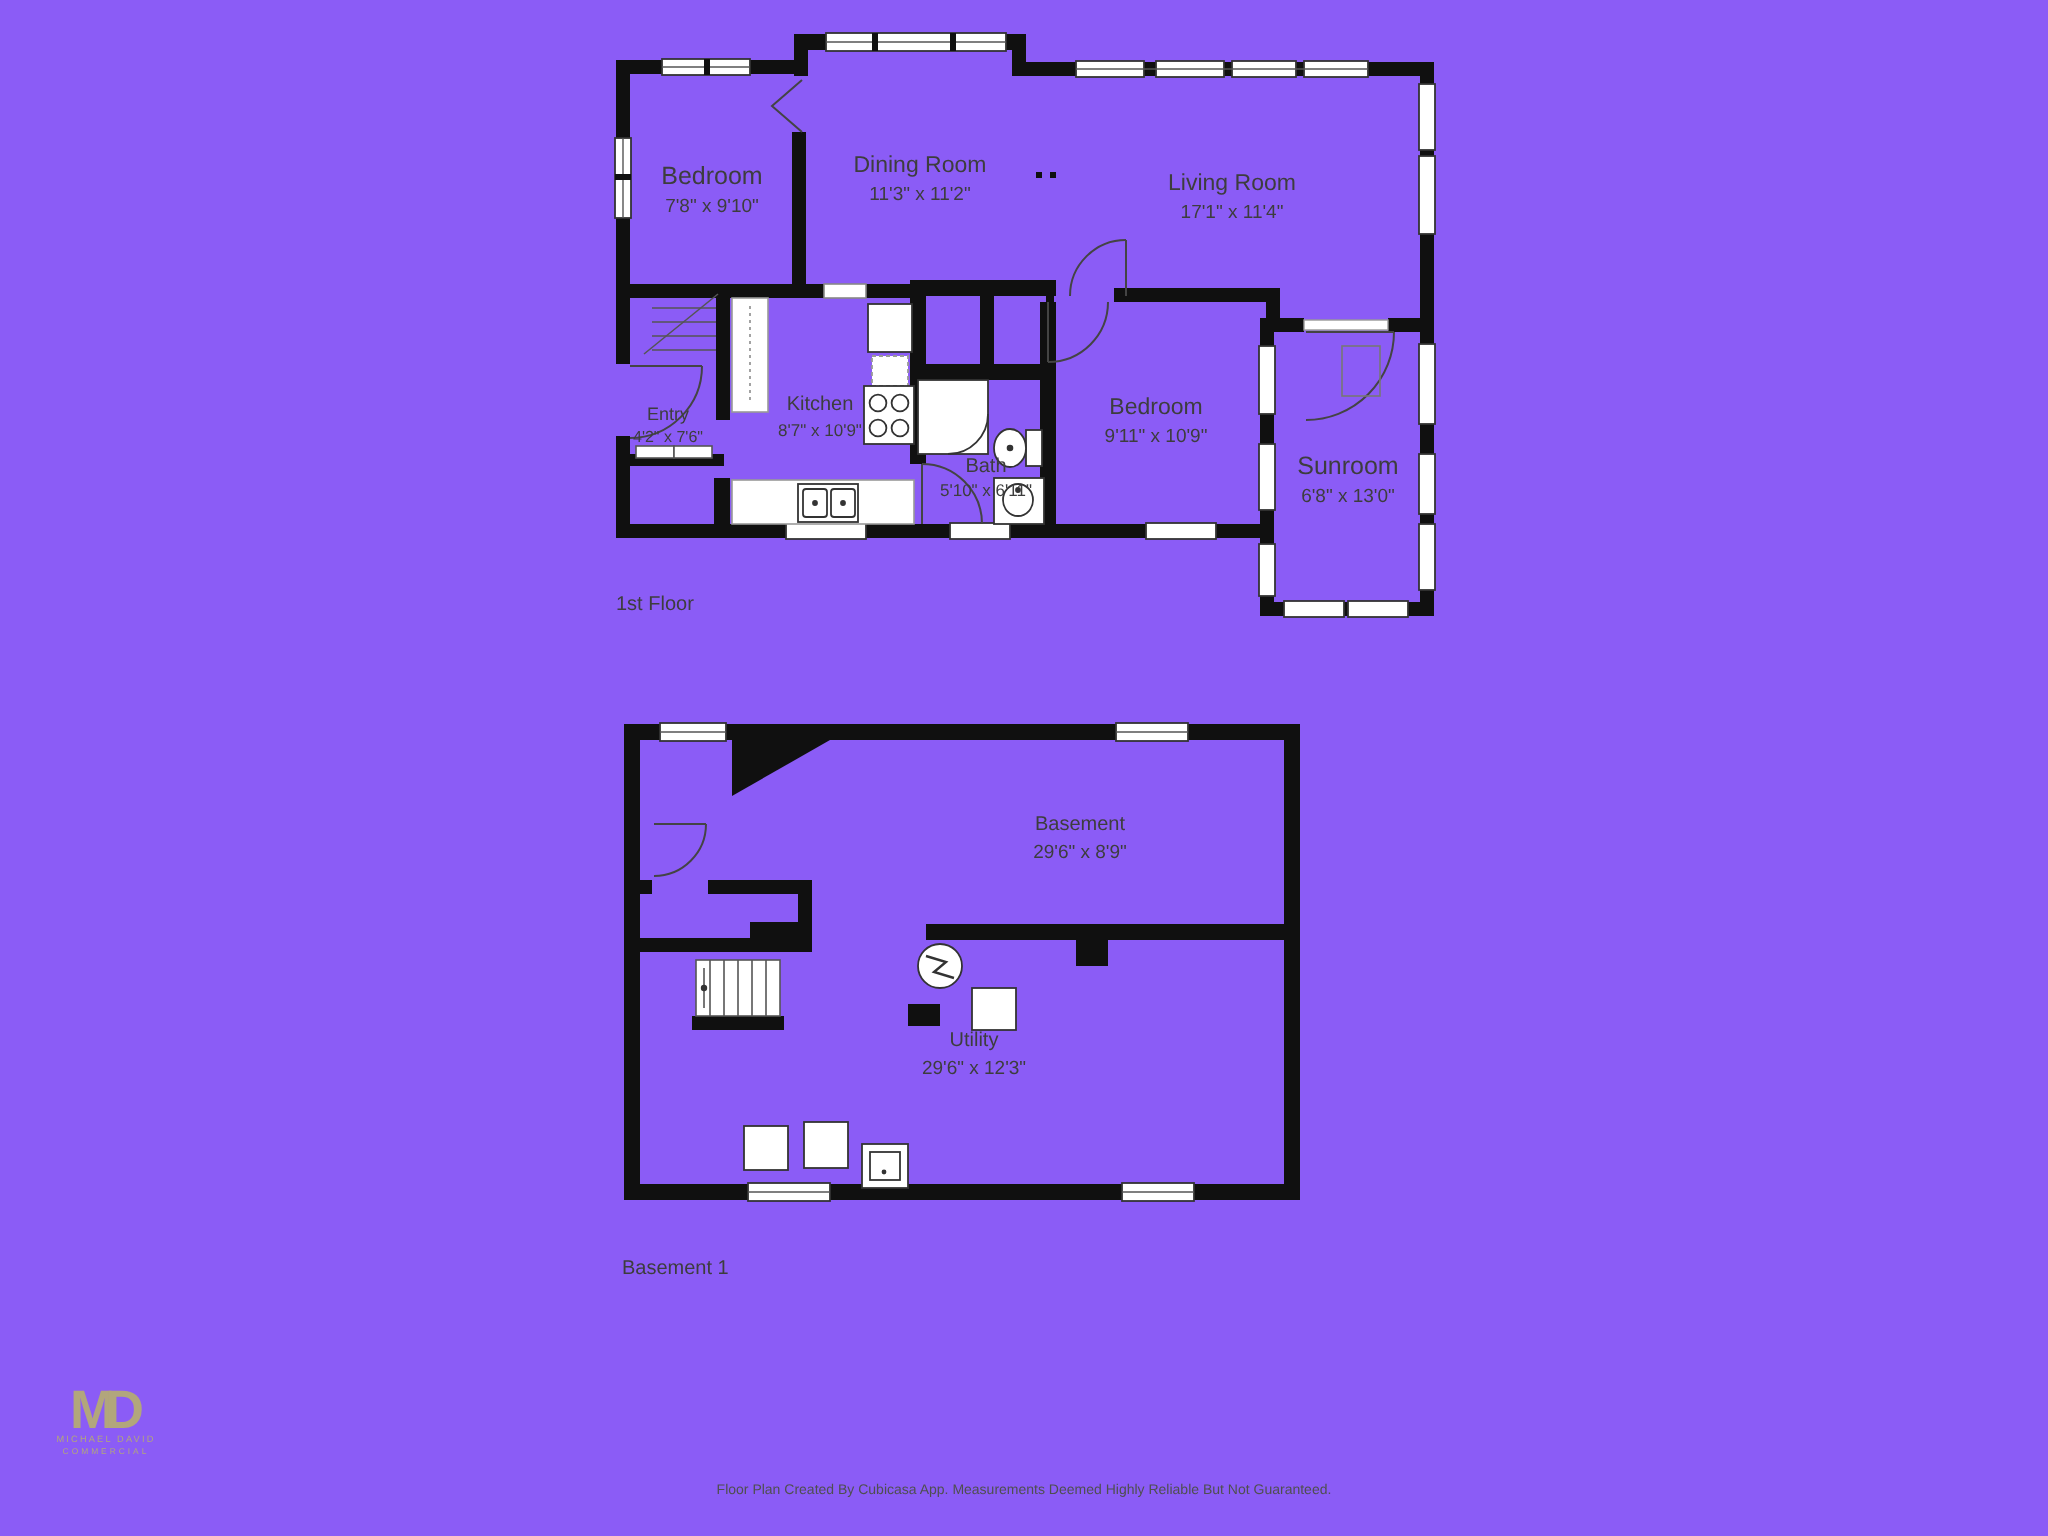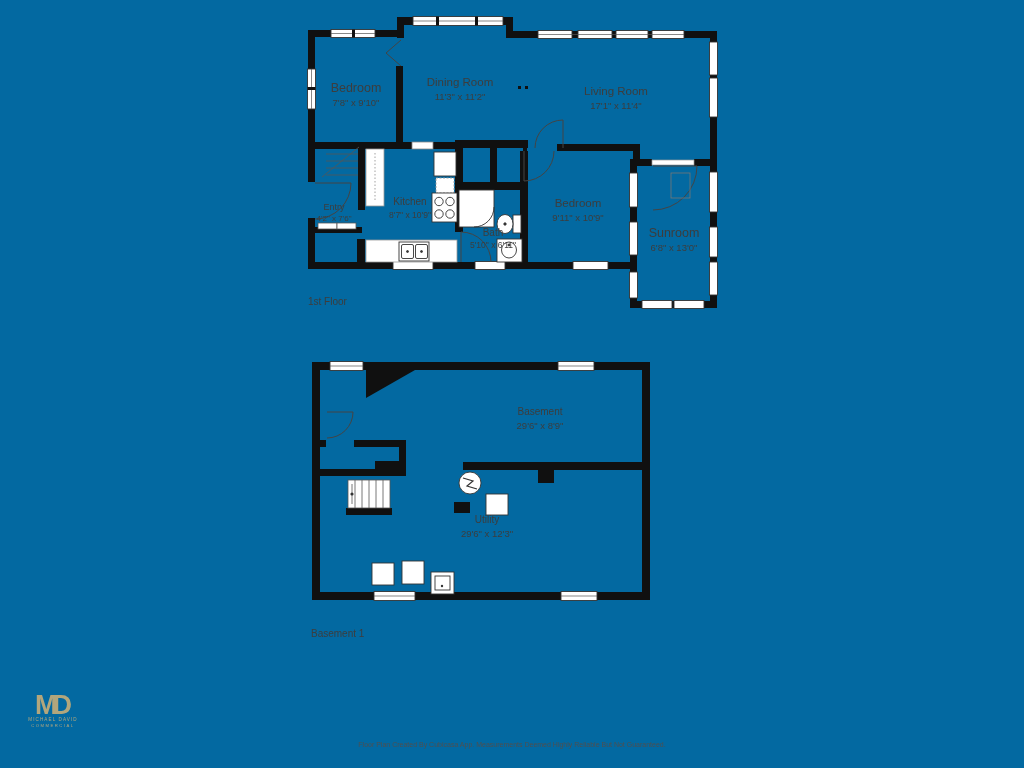--- a/index.html
+++ b/index.html
@@ -1,16 +1,16 @@
 <!DOCTYPE html>
 <html><head>
 <meta charset="utf-8">
 <style>
   html,body{margin:0;padding:0;background:#fff;}
-  .stage{position:relative;width:1024px;height:768px;background:#0369a1;overflow:hidden;
+  .stage{position:relative;width:1024px;height:768px;background:#8b5cf6;overflow:hidden;
          font-family:"Liberation Sans", sans-serif;}
   svg{display:block}
   text{font-family:"Liberation Sans", sans-serif;}
   .room-name{font-size:11.5px;}
   .room-dims{font-size:9.5px;}
   .room-name-sm{font-size:9px;}
   .room-dims-sm{font-size:8px;}
   .room-name-md{font-size:10px;}
   .room-dims-md{font-size:8.5px;}
   .room-name-lg{font-size:12.5px;}

